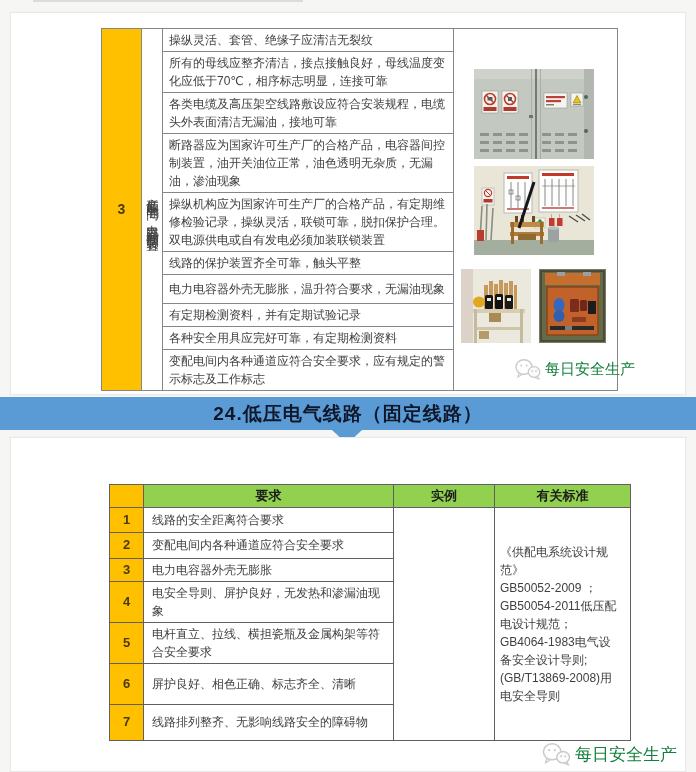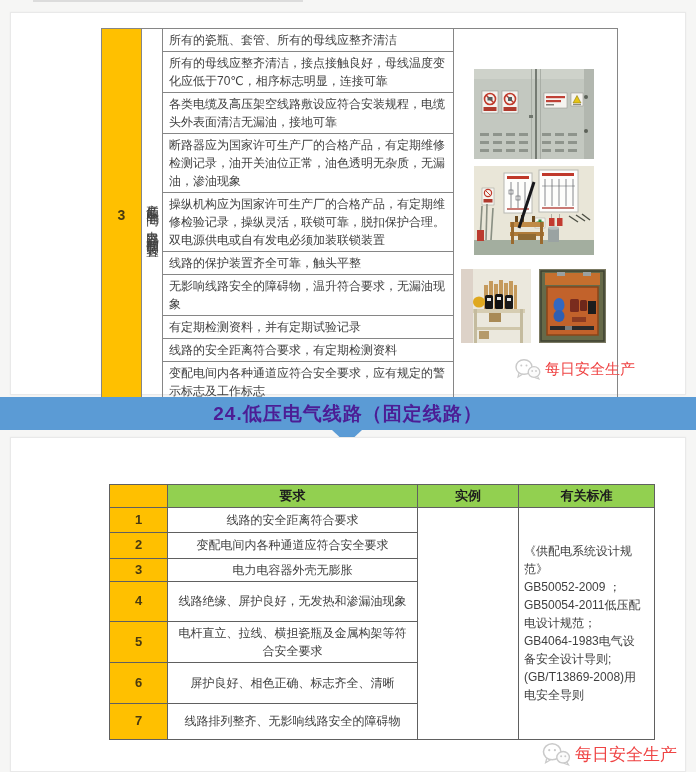--- a/index.html
+++ b/index.html
@@ -28,55 +28,55 @@
   .r9 .req{height:18px}.r10 .req{height:36px}
   .photo{position:absolute;display:block;}
   .ph1{left:20px;top:40px;}
   .ph2{left:20px;top:137px;}
   .ph3{left:7px;top:240px;}
   .ph4{left:85px;top:240px;}
 
   
   .banner{position:absolute;left:0;top:397px;width:696px;height:33px;background:#5B9BD5;
     display:flex;align-items:center;justify-content:center;}
-  .banner-title{color:#4c1d95;font-size:19px;font-weight:bold;letter-spacing:1px;text-align:right;}
+  .banner-title{color:#0f172a;font-size:19px;font-weight:bold;letter-spacing:1px;text-align:right;}
   .banner-tri{position:absolute;left:332px;top:430px;width:0;height:0;
     border-left:15px solid transparent;border-right:15px solid transparent;border-top:14px solid #5B9BD5;}
 
   
   .t2{position:absolute;left:98px;top:46px;table-layout:fixed;}
-  .t2 td,.t2 th{border:1px solid #606060;font-size:12px;line-height:1.5;vertical-align:middle;text-align:center;}
-  .t2 th{background:#92D050;height:17px;font-size:13px;font-weight:bold;color:#1d1d1d;text-align:center;padding:1px 14px;}
+  .t2 td,.t2 th{border:1px solid #606060;font-size:12px;line-height:1.5;vertical-align:middle;}
+  .t2 th{background:#92D050;height:17px;font-size:13px;font-weight:bold;color:#1d1d1d;text-align:center;padding:1px 2px;}
   .t2 .no-col{width:29px;background:#FFC000;text-align:center;font-size:13px;font-weight:bold;color:#4a3a10;}
   .t2 .req-col{width:233px;padding:2px 8px;}
   .t2 .ex-col{width:98px;}
   .t2 .std-col{width:125px;padding:16px 5px;white-space:pre-line;text-align:left;}
   .b1 td{height:20px}.b2 td{height:21px}.b3 td{height:18px}.b4 td{height:35px}
   .b5 td{height:36px}.b6 td{height:36px}.b7 td{height:31px}
 
   
-  .wm{position:absolute;display:flex;align-items:center;gap:4px;color:#ef4444;}
+  .wm{position:absolute;display:flex;align-items:center;gap:4px;color:#15803d;}
   .wm1{right:50px;bottom:14px;font-size:15px;}
   .wm2{right:8px;bottom:5px;font-size:17px;}
   .wm svg{display:block;}
 </style>
 </head>
 <body>
 
 <div class="top-cut-line"></div>
 
 <div class="card card1">
   <table class="t1">
     <tbody>
         <tr class="r1">
       <td class="num-cell" rowspan="10">3</td>
       <td class="vert-cell" rowspan="10">
         <div class="vert-inner">高低压配电间、电容器间控制装置</div>
       </td>
-      <td class="req">所有的瓷瓶、套管、所有的母线应整齐清洁</td>
+      <td class="req">操纵灵活、套管、绝缘子应清洁无裂纹</td>
       <td class="photos-cell" rowspan="10">
 
         <svg class="photo ph1" width="120" height="90" viewBox="0 0 120 90">
           <rect width="120" height="90" fill="#c3c8c0"></rect>
           <rect y="0" width="120" height="10" fill="#ced2ca"></rect>
           <rect x="110" width="10" height="90" fill="#b2b7af"></rect>
           <rect x="61" y="0" width="2" height="90" fill="#757b73"></rect>
           <rect x="57" y="0" width="1" height="90" fill="#a9aea6"></rect>
           <rect x="66" y="0" width="1" height="90" fill="#a9aea6"></rect>
           <circle cx="112" cy="28" r="2" fill="#5c6158"></circle>
@@ -254,36 +254,36 @@
         </svg>
       </td>
     </tr>
     <tr class="r2">
           <td class="req">所有的母线应整齐清洁，接点接触良好，母线温度变化应低于70℃，相序标志明显，连接可靠</td>
         </tr>
     <tr class="r3">
           <td class="req">各类电缆及高压架空线路敷设应符合安装规程，电缆头外表面清洁无漏油，接地可靠</td>
         </tr>
     <tr class="r4">
-          <td class="req">断路器应为国家许可生产厂的合格产品，有定期维修检测记录，油开关油位正常，油色透明无杂质，无漏油，渗油现象</td>
+          <td class="req">断路器应为国家许可生产厂的合格产品，电容器间控制装置，油开关油位正常，油色透明无杂质，无漏油，渗油现象</td>
         </tr>
     <tr class="r5">
           <td class="req">操纵机构应为国家许可生产厂的合格产品，有定期维修检验记录，操纵灵活，联锁可靠，脱扣保护合理。双电源供电或自有发电必须加装联锁装置</td>
         </tr>
     <tr class="r6">
           <td class="req">线路的保护装置齐全可靠，触头平整</td>
         </tr>
     <tr class="r7">
-          <td class="req">无影响线路安全的障碍物，温升符合要求，无漏油现象</td>
+          <td class="req">电力电容器外壳无膨胀，温升符合要求，无漏油现象</td>
         </tr>
     <tr class="r8">
           <td class="req">有定期检测资料，并有定期试验记录</td>
         </tr>
     <tr class="r9">
-          <td class="req">线路的安全距离符合要求，有定期检测资料</td>
+          <td class="req">各种安全用具应完好可靠，有定期检测资料</td>
         </tr>
     <tr class="r10">
           <td class="req">变配电间内各种通道应符合安全要求，应有规定的警示标志及工作标志</td>
         </tr>
   </tbody>
     </table>
 
   <div class="wm wm1">
     <svg width="27" height="22" viewBox="0 0 27 22">
       <ellipse cx="10" cy="9" rx="8" ry="7.3" fill="none" stroke="#cacaca" stroke-width="1.4"></ellipse>
@@ -329,21 +329,21 @@
     <tr class="b2">
       <td class="no-col">2</td>
       <td class="req-col">变配电间内各种通道应符合安全要求</td>
     </tr>
     <tr class="b3">
       <td class="no-col">3</td>
       <td class="req-col">电力电容器外壳无膨胀</td>
     </tr>
     <tr class="b4">
       <td class="no-col">4</td>
-      <td class="req-col">线路绝缘、屏护良好，无发热和渗漏油现象</td>
+      <td class="req-col">电安全导则、屏护良好，无发热和渗漏油现象</td>
     </tr>
     <tr class="b5">
       <td class="no-col">5</td>
       <td class="req-col">电杆直立、拉线、横担瓷瓶及金属构架等符合安全要求</td>
     </tr>
     <tr class="b6">
       <td class="no-col">6</td>
       <td class="req-col">屏护良好、相色正确、标志齐全、清晰</td>
     </tr>
     <tr class="b7">

